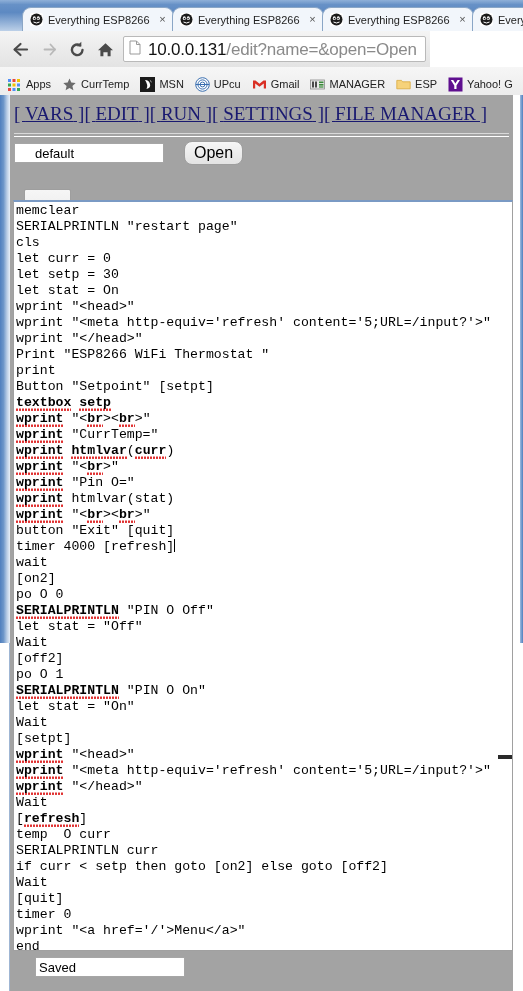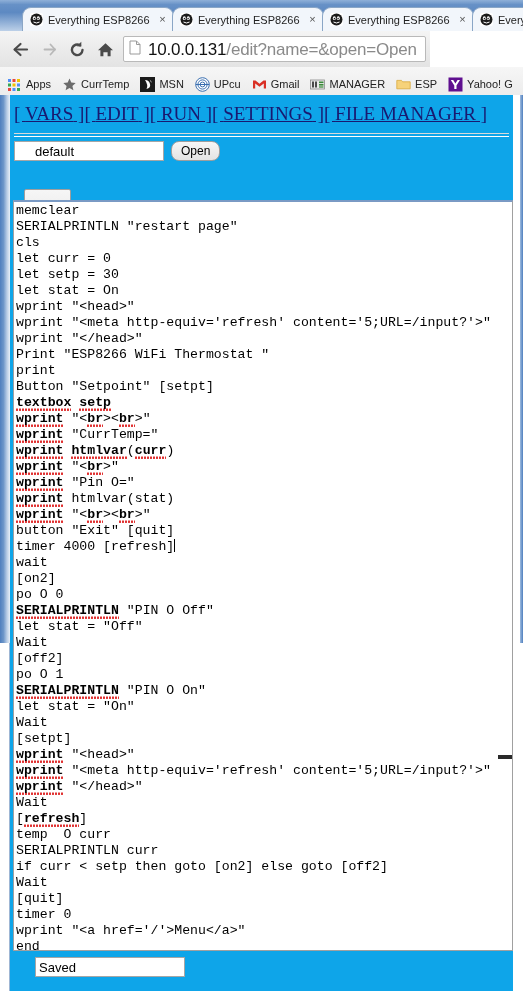--- a/index.html
+++ b/index.html
@@ -100,21 +100,21 @@
     position:absolute;left:0;top:643px;width:9px;height:348px;
     background:#ffffff;border-right:1px solid #9fb6d4;
   }
   .winedge-r{
     position:absolute;right:0;top:95px;width:3px;height:548px;
     background:linear-gradient(to left,#4f7fbe,#9fbcdf);
   }
 
   .page{
     position:absolute;left:10px;top:0;width:503px;height:896px;
-    background:#0ea5e9;
+    background:#a3a3a3;
   }
 
   .navlinks{
     position:absolute;left:4px;top:8px;
     font-family:"Liberation Serif","DejaVu Serif",serif;
     font-size:19px;color:#1a1a8c;white-space:nowrap;
   }
   .navlinks a{
     color:#191970;text-decoration:underline;
   }
@@ -124,24 +124,24 @@
   }
 
   .openrow{position:absolute;left:4px;top:46px;display:flex;align-items:center;}
   .fileinput{
     width:150px;height:20px;box-sizing:border-box;
     border:1px solid #a6a6a6;background:#ffffff;
     font-family:"Liberation Sans",sans-serif;font-size:13px;color:#000;
     padding:1px 20px;outline:none;
   }
   .btn{
-    font-family:"Liberation Sans",sans-serif;font-size:12px;color:#000;
+    font-family:"Liberation Sans",sans-serif;font-size:16px;color:#000;
     background:linear-gradient(to bottom,#f6f6f6,#e3e3e3);
     border:1px solid #9e9e9e;border-radius:8px;
-    padding:2px 9px;margin-left:7px;cursor:pointer;
+    padding:2px 9px;margin-left:20px;cursor:pointer;
   }
   .savebtn{
     position:absolute;left:14px;top:94px;
     font-family:"Liberation Sans",sans-serif;font-size:12px;color:#000;
     background:linear-gradient(to bottom,#f6f6f6,#e3e3e3);
     border:1px solid #9e9e9e;border-radius:2px;
     padding:14px 9px;cursor:pointer;
   }
 
   .codearea{

